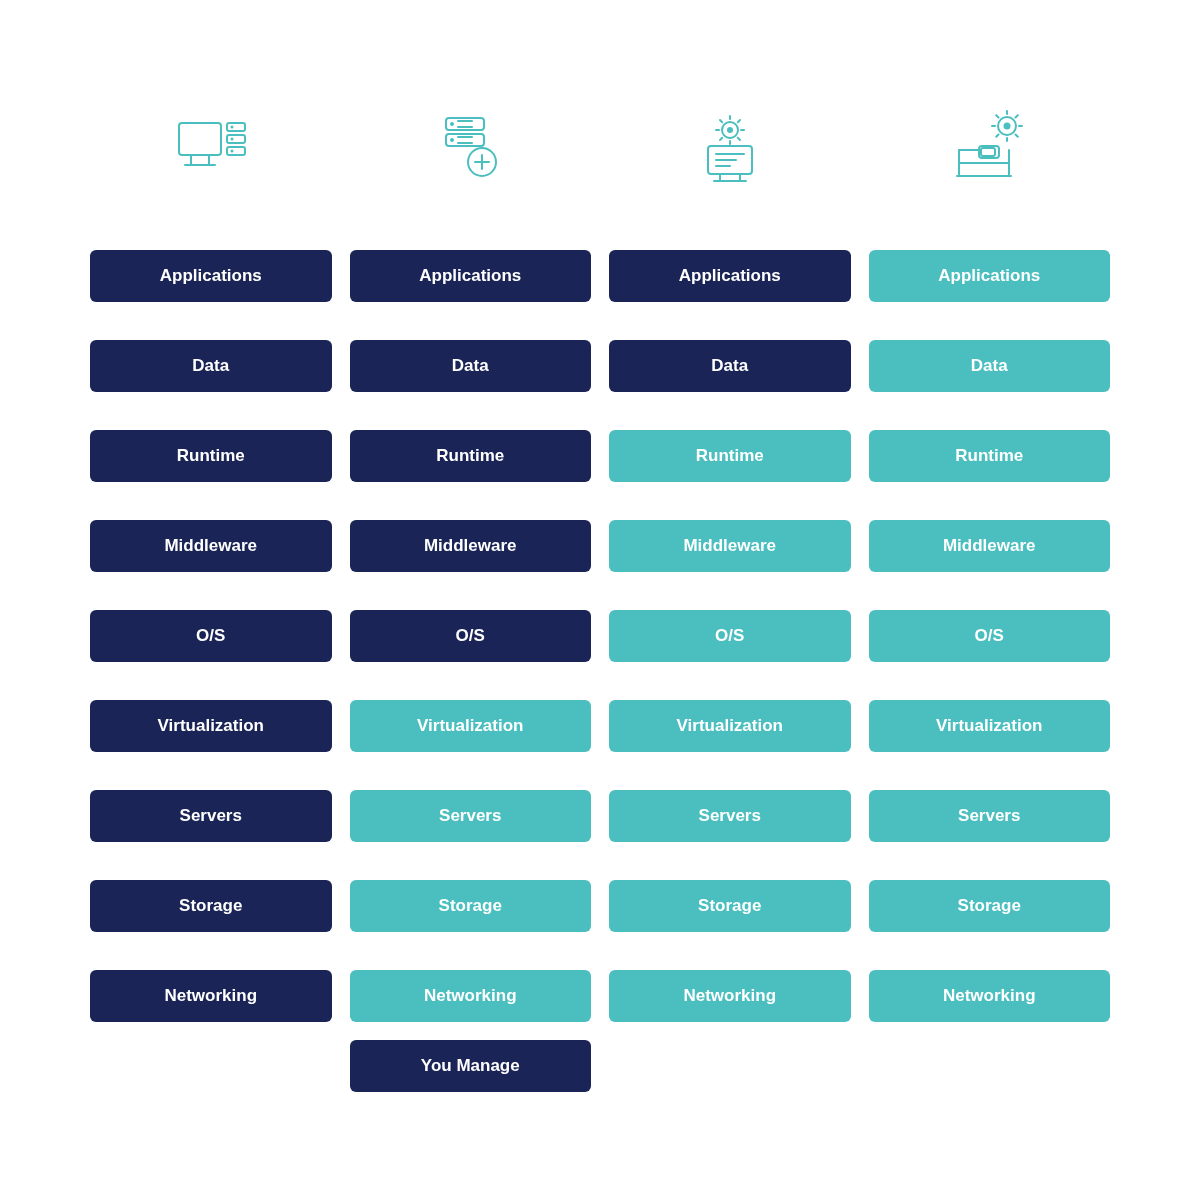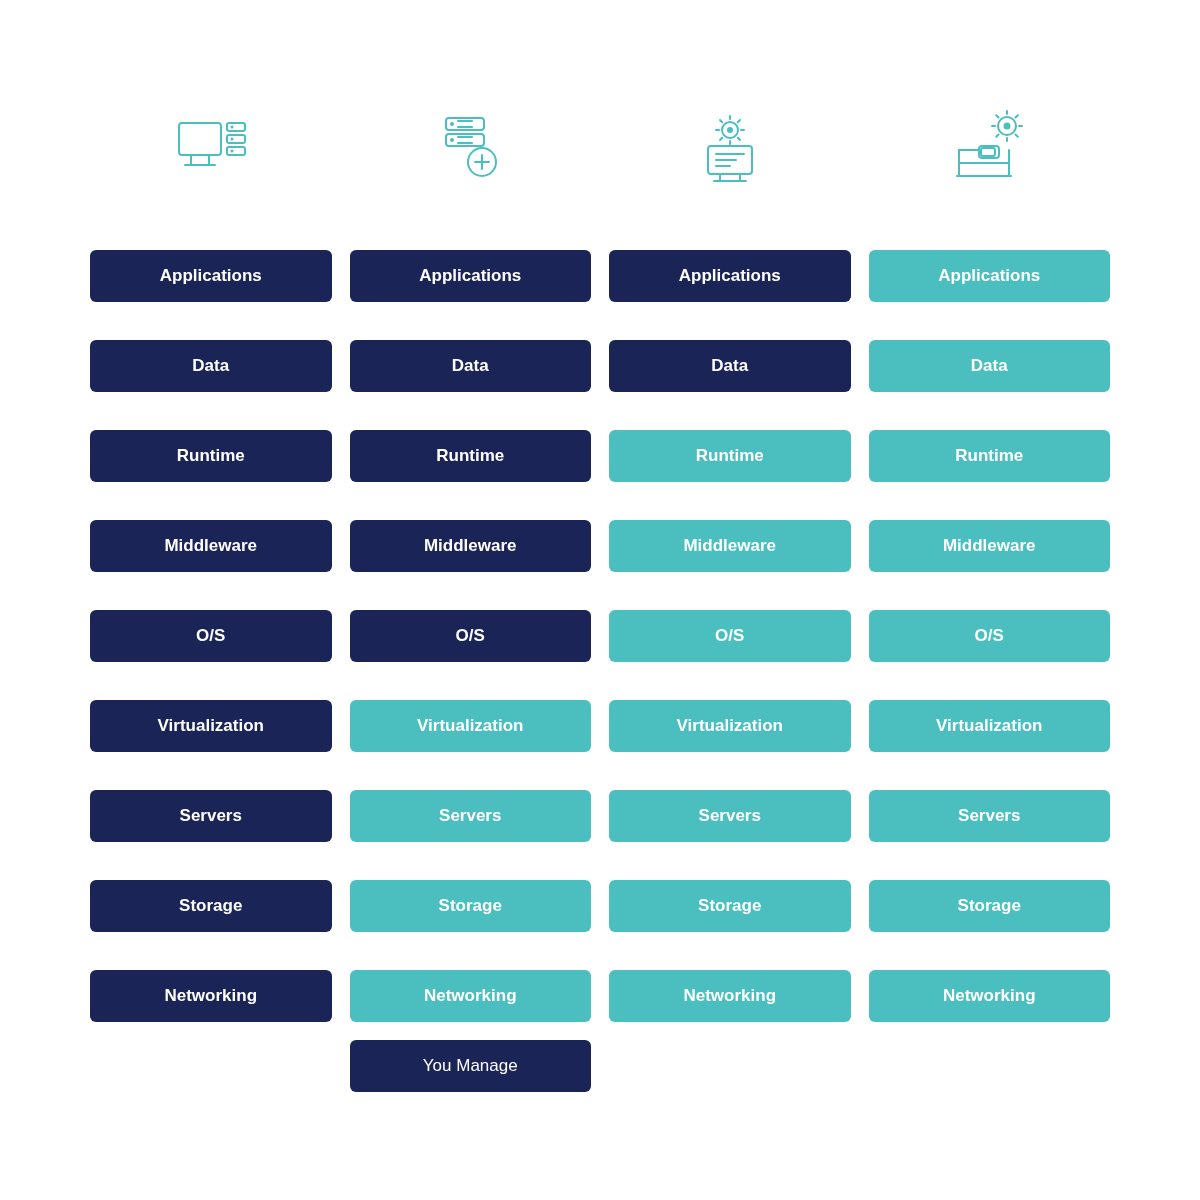--- a/index.html
+++ b/index.html
@@ -80,21 +80,21 @@
     .legend-row {
       display: grid;
       grid-template-columns: repeat(4, 1fr);
       gap: 18px;
       margin-top: 18px;
     }
     .legend-cell {
       border-radius: 6px;
       padding: 4px 10px;
       text-align: center;
-      font-weight: 400;
+      font-weight: 700;
       font-size: 17px;
       color: #ffffff;
       min-height: 52px;
       display: flex;
       align-items: center;
       justify-content: center;
     }
     
     svg.icon-svg {
       stroke: #4bbfbf;

